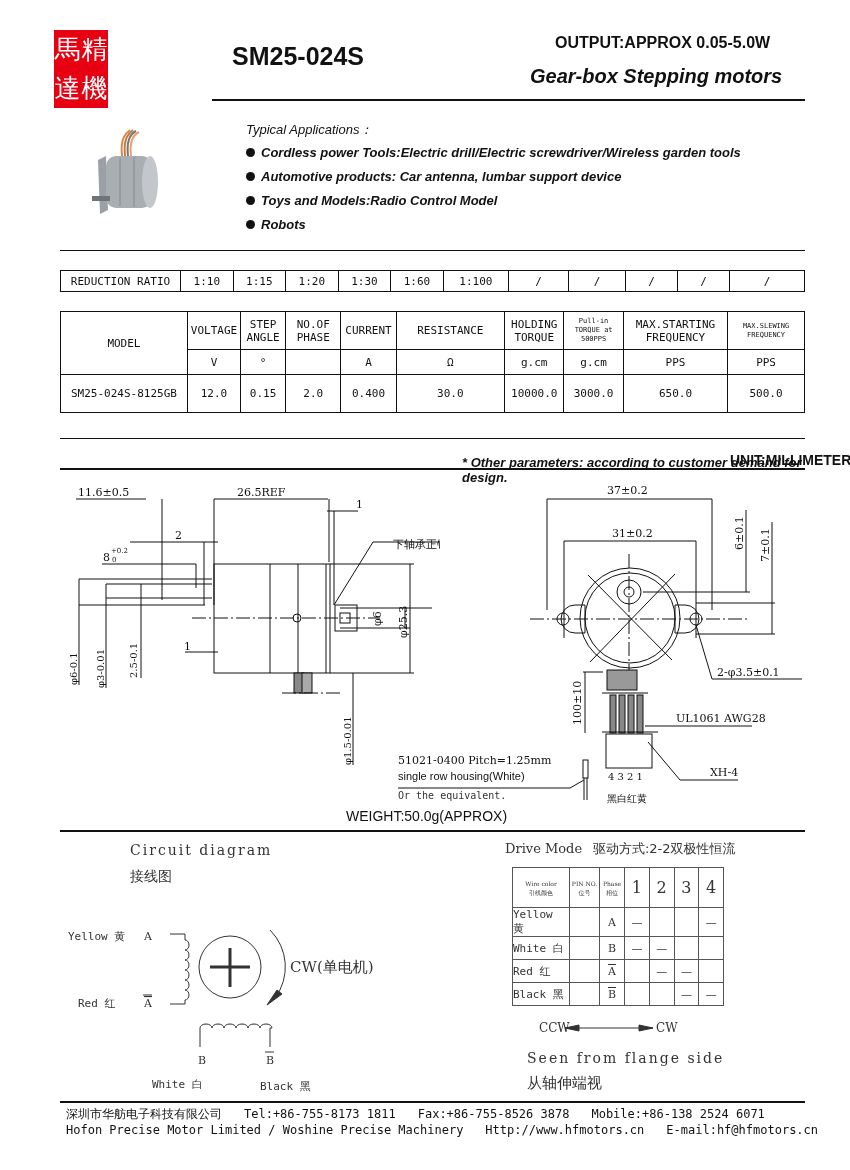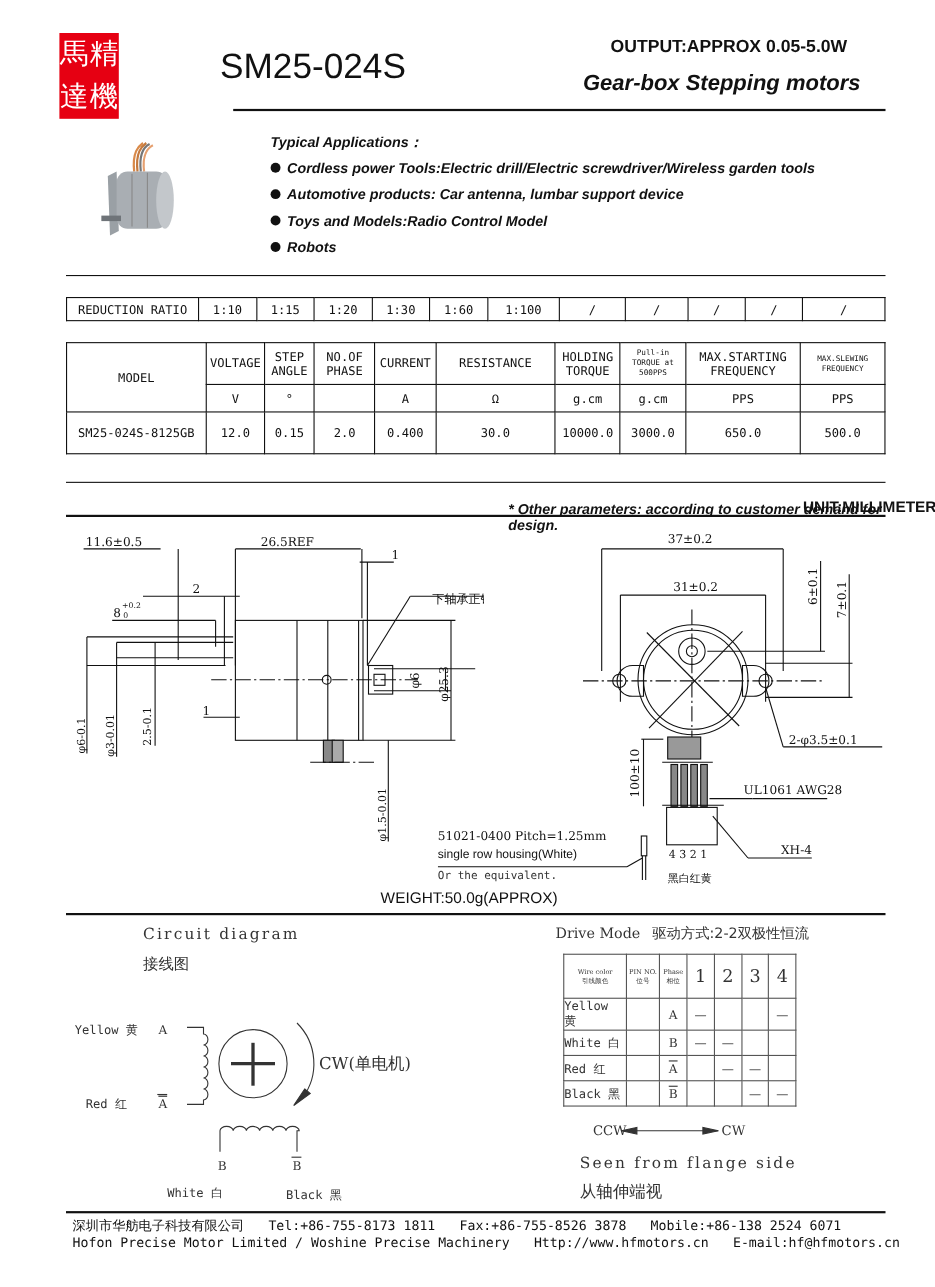--- a/index.html
+++ b/index.html
@@ -1,24 +1,24 @@
 <!DOCTYPE html>
 <html><head>
 <meta charset="utf-8">
 <style>
   * { box-sizing: border-box; margin: 0; padding: 0; }
   body { width: 850px; height: 1170px; background: #fff; position: relative; overflow: hidden; font-family: "Liberation Sans", sans-serif; color: #111; }
   .abs { position: absolute; }
   .logo { left: 54px; top: 30px; width: 54px; height: 78px; background: #e60012; color: #fff; display: grid; grid-template-columns: 1fr 1fr; grid-template-rows: 1fr 1fr; font-family: "DejaVu Serif", serif; font-size: 26px; line-height: 38px; text-align: center; }
   .logo span { display:block; }
-  .model-title { left: 200px; top: 42px; font-size: 32px; font-weight: normal; letter-spacing: 0px; }
+  .model-title { left: 232px; top: 42px; font-size: 25px; font-weight: bold; letter-spacing: 0px; }
   .output { left: 555px; top: 34px; font-size: 16px; font-weight: bold; }
   .subtitle { left: 510px; top: 65px; font-size: 20px; font-weight: bold; font-style: italic; margin-left: 20px; }
   .hr { background: #111; height: 2px; }
-  .apps-title { left: 246px; top: 121px; font-size: 13px; font-style: italic; font-weight: bold; }
+  .apps-title { left: 246px; top: 121px; font-size: 13px; font-style: italic; font-weight: normal; }
   .app { left: 246px; font-size: 13px; font-style: italic; font-weight: bold; }
   .app .dot { display: inline-block; width: 9px; height: 9px; border-radius: 50%; background: #111; margin-right: 6px; vertical-align: 0px; }
   .motor { left: 92px; top: 128px; width: 70px; height: 90px; }
   table { border-collapse: collapse; font-family: "DejaVu Sans Mono", monospace; font-size: 11px; }
   td { border: 1px solid #111; text-align: center; vertical-align: middle; }
   .ratio { left: 60px; top: 270px; width: 745px; height: 22px; }
   .ratio td { height: 20px; }
   .spec { left: 60px; top: 311px; width: 745px; }
   .spec td { padding: 1px; }
   .small { font-size: 7px; line-height: 9px; }

